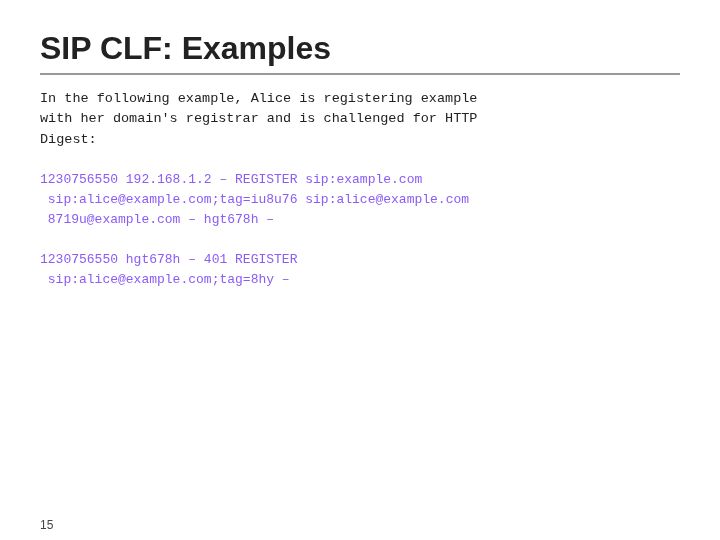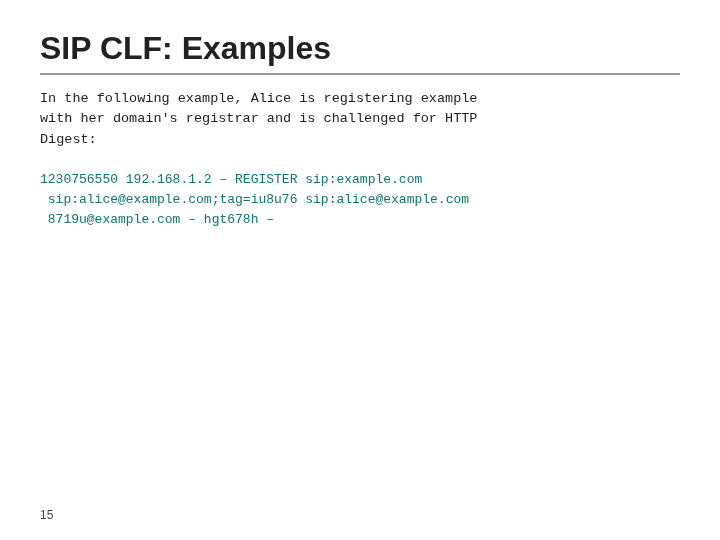--- a/index.html
+++ b/index.html
@@ -46,29 +46,29 @@
       font-size: 13.5px;
       color: #222222;
       line-height: 1.5;
       margin-bottom: 20px;
       white-space: pre-wrap;
     }
 
     .code-block {
       font-family: 'Courier New', Courier, monospace;
       font-size: 13px;
-      color: #0f766e;
+      color: #8b5cf6;
       line-height: 1.55;
       margin-bottom: 20px;
       white-space: pre;
     }
 
     .page-number {
       position: absolute;
-      bottom: 18px;
+      bottom: 8px;
       left: 40px;
       font-size: 12px;
       color: #444444;
       font-family: Arial, Helvetica, sans-serif;
     }
   </style>
 </head>
 <body>
 
 <div class="slide-container">
@@ -78,15 +78,17 @@
   </div>
 
   <div class="intro-text">In the following example, Alice is registering example
 with her domain's registrar and is challenged for HTTP
 Digest:</div>
 
   <div class="code-block">1230756550 192.168.1.2 – REGISTER sip:example.com
  sip:alice@example.com;tag=iu8u76 sip:alice@example.com
  8719u@example.com – hgt678h –</div>
 
+  <div class="code-block">1230756550 hgt678h – 401 REGISTER
+ sip:alice@example.com;tag=8hy –</div>
 
   <div class="page-number">15</div>
 </div>
 
 </body></html>

